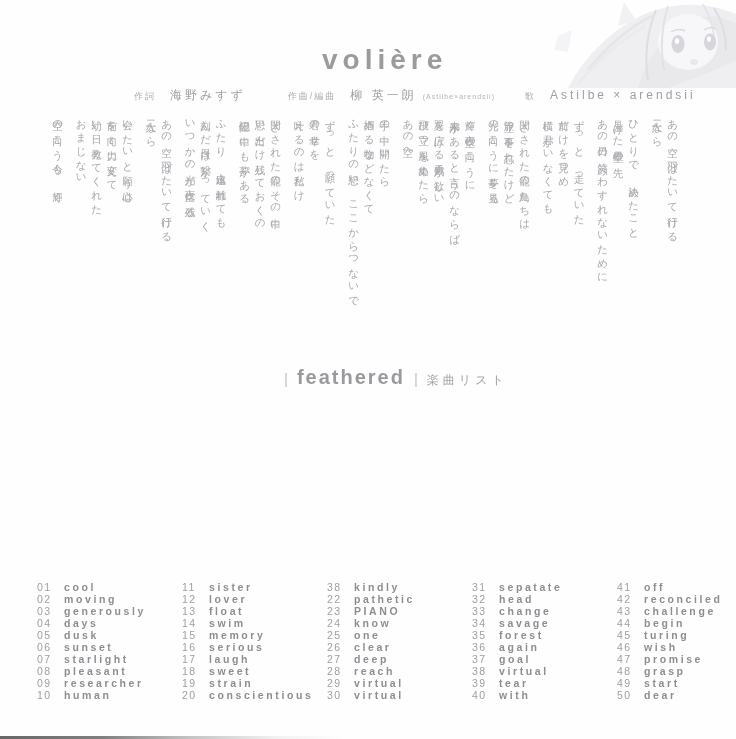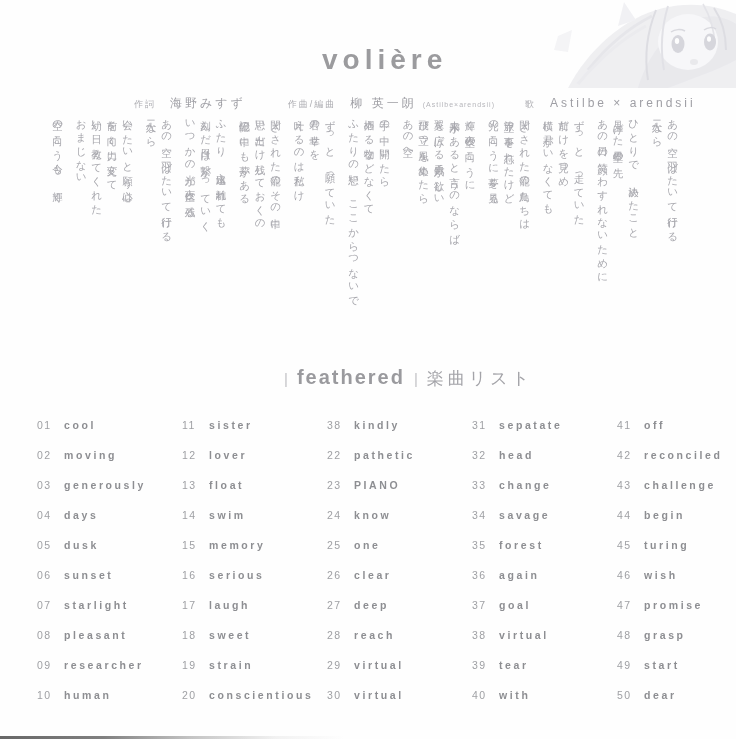--- a/index.html
+++ b/index.html
@@ -14,21 +14,21 @@
   .artwork{position:absolute;top:0;right:0;width:208px;height:88px;}
 
   
   .song-title{
     position:absolute;top:44px;left:322px;margin:0;
     font-size:28px;font-weight:bold;letter-spacing:5px;color:#9b9b9e;
   }
 
   
   .credits{
-    position:absolute;top:95px;left:134px;width:540px;
+    position:absolute;top:87px;left:134px;width:540px;
     display:flex;align-items:baseline;white-space:nowrap;
     color:#a3a3a8;
   }
   .credit-label{font-size:9px;letter-spacing:2px;color:#adadb2;}
   .credit-name{font-size:12px;letter-spacing:3px;margin-left:14px;color:#9e9ea4;}
   .credit-note{font-size:7px;letter-spacing:1px;margin-left:6px;color:#b5b5ba;}
   .gap1{margin-left:42px;}
   .gap2{margin-left:30px;}
 
   
@@ -41,29 +41,29 @@
   .stanza + .stanza{margin-right:8px;}
   .lyric-line{line-height:15.5px;}
 
   
   .list-header{
     position:absolute;top:366px;left:284px;
     display:flex;align-items:baseline;color:#9a9a9e;
   }
   .lh-bar{font-size:15px;color:#c2c2c6;font-weight:300;}
   .lh-title{font-size:20px;font-weight:bold;letter-spacing:2px;margin:0 9px;color:#9a9a9e;}
-  .lh-sub{font-size:17px;letter-spacing:4px;margin-left:9px;color:#a3a3a8;}
+  .lh-sub{font-size:12px;letter-spacing:4px;margin-left:9px;color:#a3a3a8;}
 
   
   .tracklist{
     position:absolute;left:37px;top:419px;right:14px;height:282px;
     display:flex;
   }
   .track-col{
-    display:flex;flex-direction:column;justify-content:space-between;
+    display:flex;flex-direction:column;justify-content:flex-end;
     width:145px;flex:0 0 145px;
   }
   .track-col:last-child{flex:1 1 auto;}
   .track{display:flex;align-items:baseline;white-space:nowrap;}
   .track-no{
     font-size:10.5px;letter-spacing:1.5px;color:#9fa0a4;width:24px;flex:0 0 24px;
   }
   .track-title{
     font-size:10.5px;font-weight:bold;letter-spacing:2.6px;color:#8d8e92;margin-left:3px;
   }

